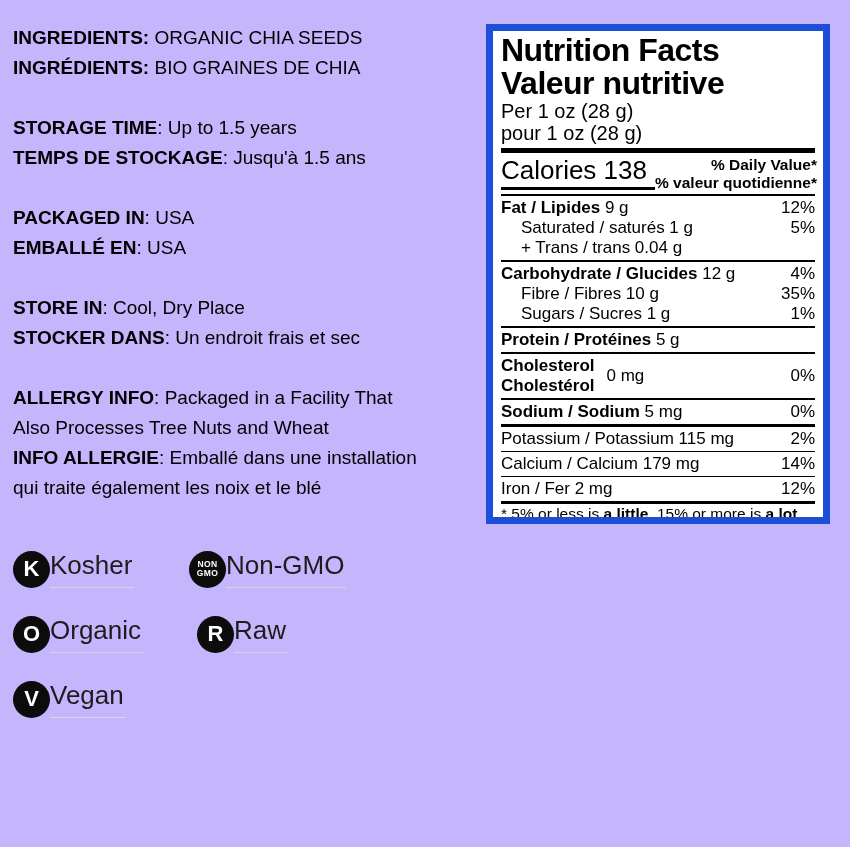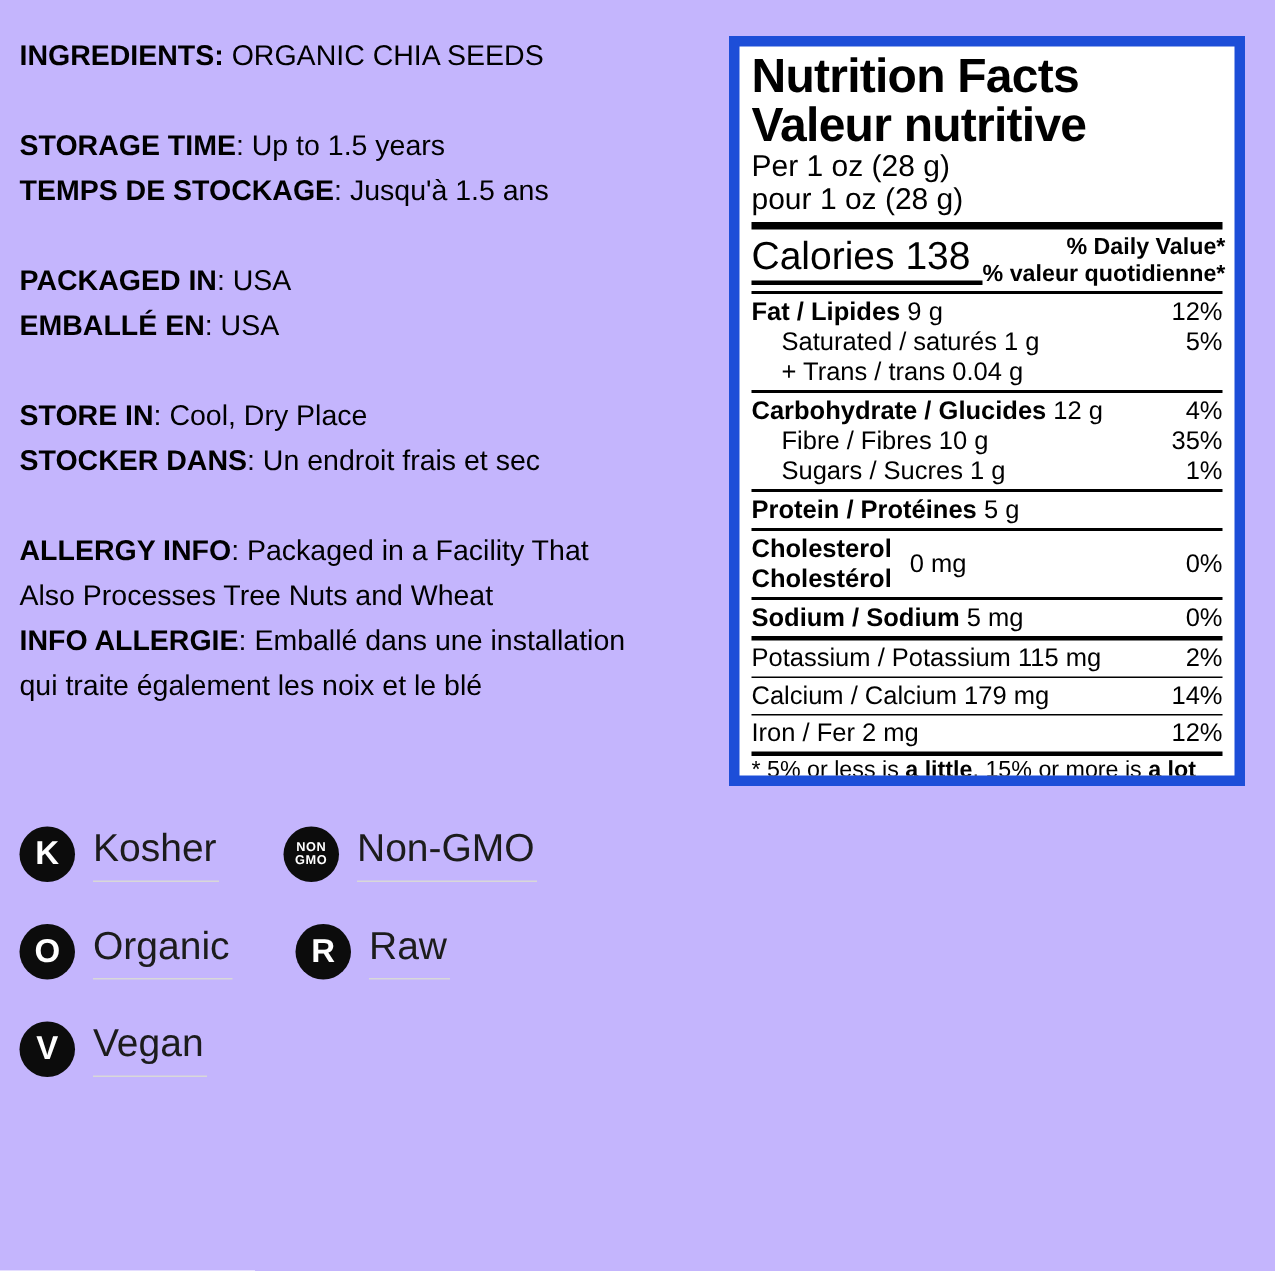--- a/index.html
+++ b/index.html
@@ -43,31 +43,32 @@
   .badge-kosher  { left:13px;  top:550px; }
   .badge-non-gmo { left:189px; top:550px; }
   .badge-organic { left:13px;  top:615px; }
   .badge-raw     { left:197px; top:615px; }
   .badge-vegan   { left:13px;  top:680px; }
   .badge-circle { width:37px; height:37px; border-radius:50%; background:#0c0c0c; color:#fff;
                   display:flex; align-items:center; justify-content:center; flex:none;
                   font-weight:bold; }
   .badge-circle .letter { font-size:22px; font-weight:bold; }
   .badge-circle .stack { font-size:8.5px; line-height:9px; letter-spacing:0.4px; text-align:center; font-weight:bold; }
-  .badge-label { margin-left:12px; font-size:26px; line-height:30px; color:#1c1c1c;
+  .badge-label { font-size:26px; line-height:30px; color:#1c1c1c;
                  border-bottom:1px solid #d8d8d8; padding-bottom:7px; padding-right:2px; white-space:nowrap; }
 </style>
 </head>
 <body>
 
 <div class="page">
 
   <div class="left-info" id="left-info">
       <div class="info-block">
         <div class="info-line"><b>INGREDIENTS:</b> ORGANIC CHIA SEEDS</div>
+        <div class="info-line"><b>INGRÉDIENTS:</b> BIO GRAINES DE CHIA</div>
       </div>
       <div class="info-block">
         <div class="info-line"><b>STORAGE TIME</b>: Up to 1.5 years</div>
         <div class="info-line"><b>TEMPS DE STOCKAGE</b>: Jusqu'à 1.5 ans</div>
       </div>
       <div class="info-block">
         <div class="info-line"><b>PACKAGED IN</b>: USA</div>
         <div class="info-line"><b>EMBALLÉ EN</b>: USA</div>
       </div>
       <div class="info-block">

